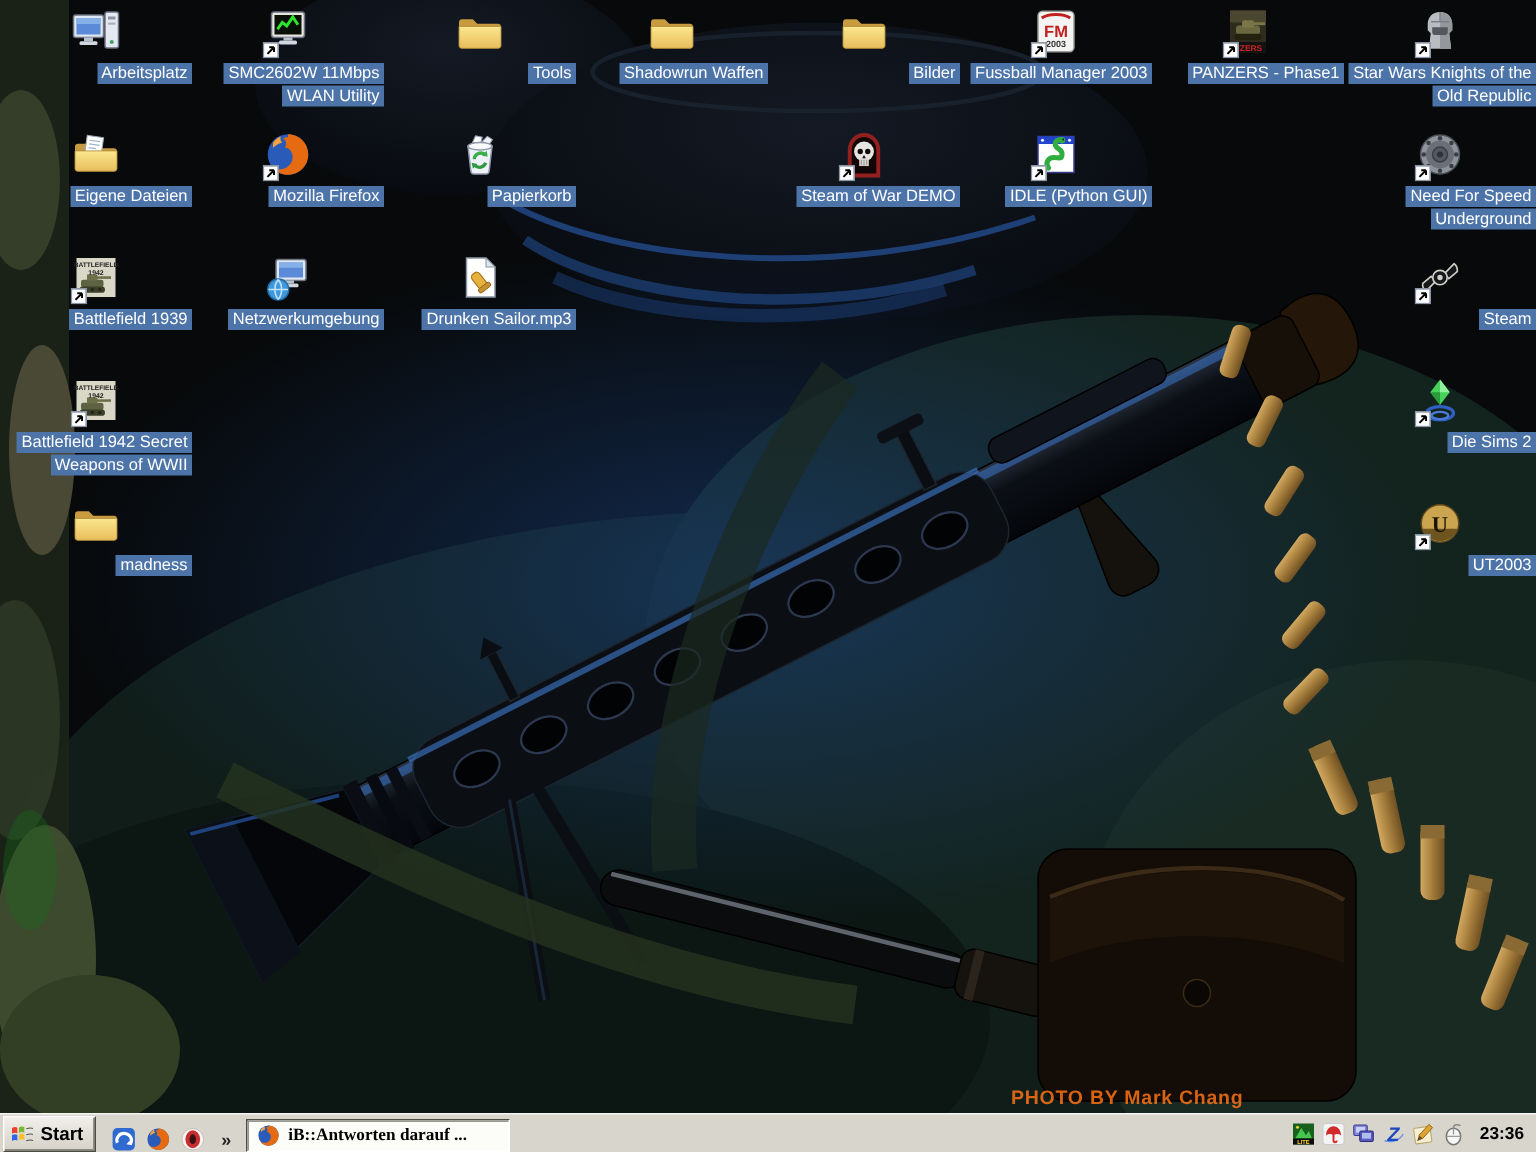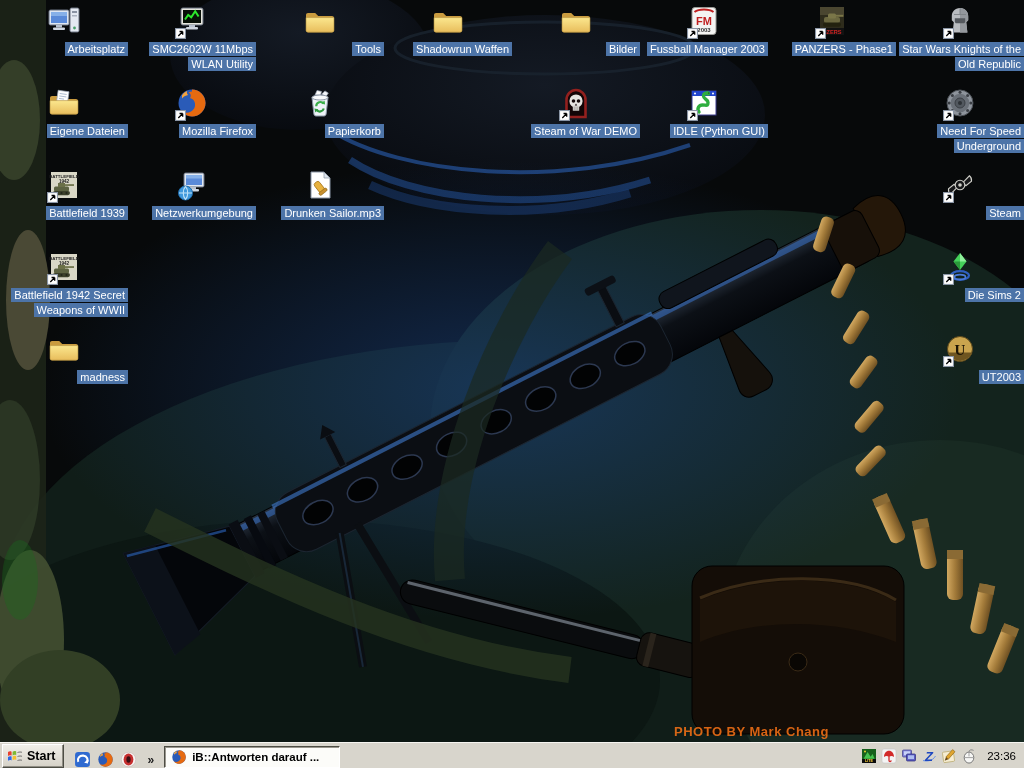--- a/index.html
+++ b/index.html
@@ -28,25 +28,25 @@
     padding:0 8px 0 4px;background:linear-gradient(#f1efe9,#d5d1c7);
     border:1px solid;border-color:#ffffff #4d4d44 #4d4d44 #ffffff;
     box-shadow:inset -1px -1px 0 #8f8d84;font-weight:bold;font-size:12.5px;color:#000;cursor:pointer;}
   #quick-launch{display:flex;align-items:center;gap:6px;margin-left:10px;}
   .ql{width:17px;height:17px;cursor:pointer;}
   #ql-chevron{font-size:12px;font-weight:bold;color:#222;margin-left:4px;cursor:pointer;line-height:10px;}
   .taskbtn{margin-left:10px;width:176px;height:22px;display:flex;align-items:center;gap:5px;
     padding:0 6px;box-sizing:border-box;background:#fcfcf9;
     border:1px solid;border-color:#4d4d44 #ffffff #ffffff #4d4d44;
     box-shadow:inset 1px 1px 0 #9a978e;font-size:11.5px;font-weight:bold;color:#000;cursor:pointer;}
-  .taskbtn .tlabel{white-space:nowrap;overflow:hidden;text-overflow:ellipsis;}
+  .taskbtn .tlabel{white-space:nowrap;overflow:hidden;text-overflow:ellipsis;font-family:Liberation Serif, serif;}
   .taskbtn svg{flex:0 0 auto;width:16px;height:16px;}
   #tray{margin-left:auto;display:flex;align-items:center;gap:4px;padding-right:8px;height:100%;}
   .tray-ico{width:16px;height:16px;cursor:pointer;}
-  #clock{font-size:11.5px;color:#000;margin-left:6px;cursor:pointer;}
+  #clock{font-size:11.5px;color:#000;margin-left:6px;cursor:pointer;font-weight:bold;}
 </style>
 </head>
 <body>
 
 <svg width="0" height="0" style="position:absolute">
   <defs>
     <linearGradient id="gfold" x1="0" y1="0" x2="0" y2="1">
       <stop offset="0" stop-color="#fbe78e"></stop>
         <stop offset="1" stop-color="#e8bd5c"></stop>
     </linearGradient>

